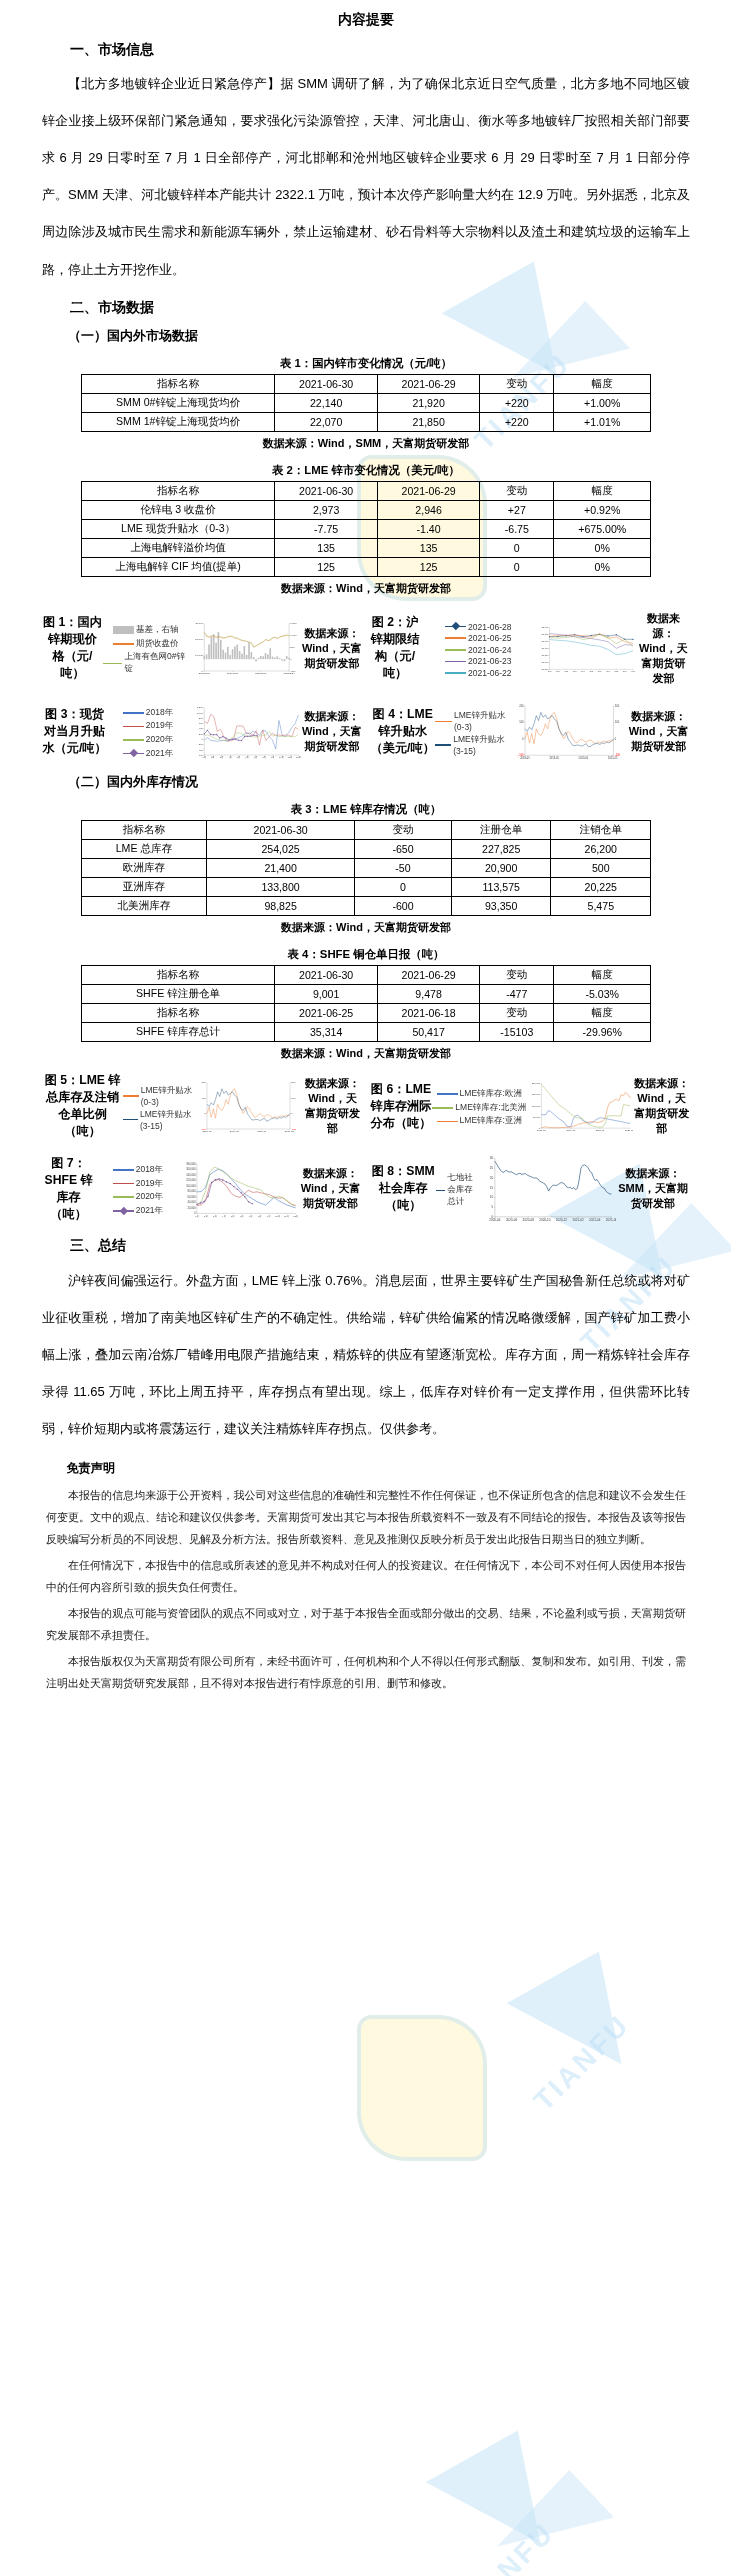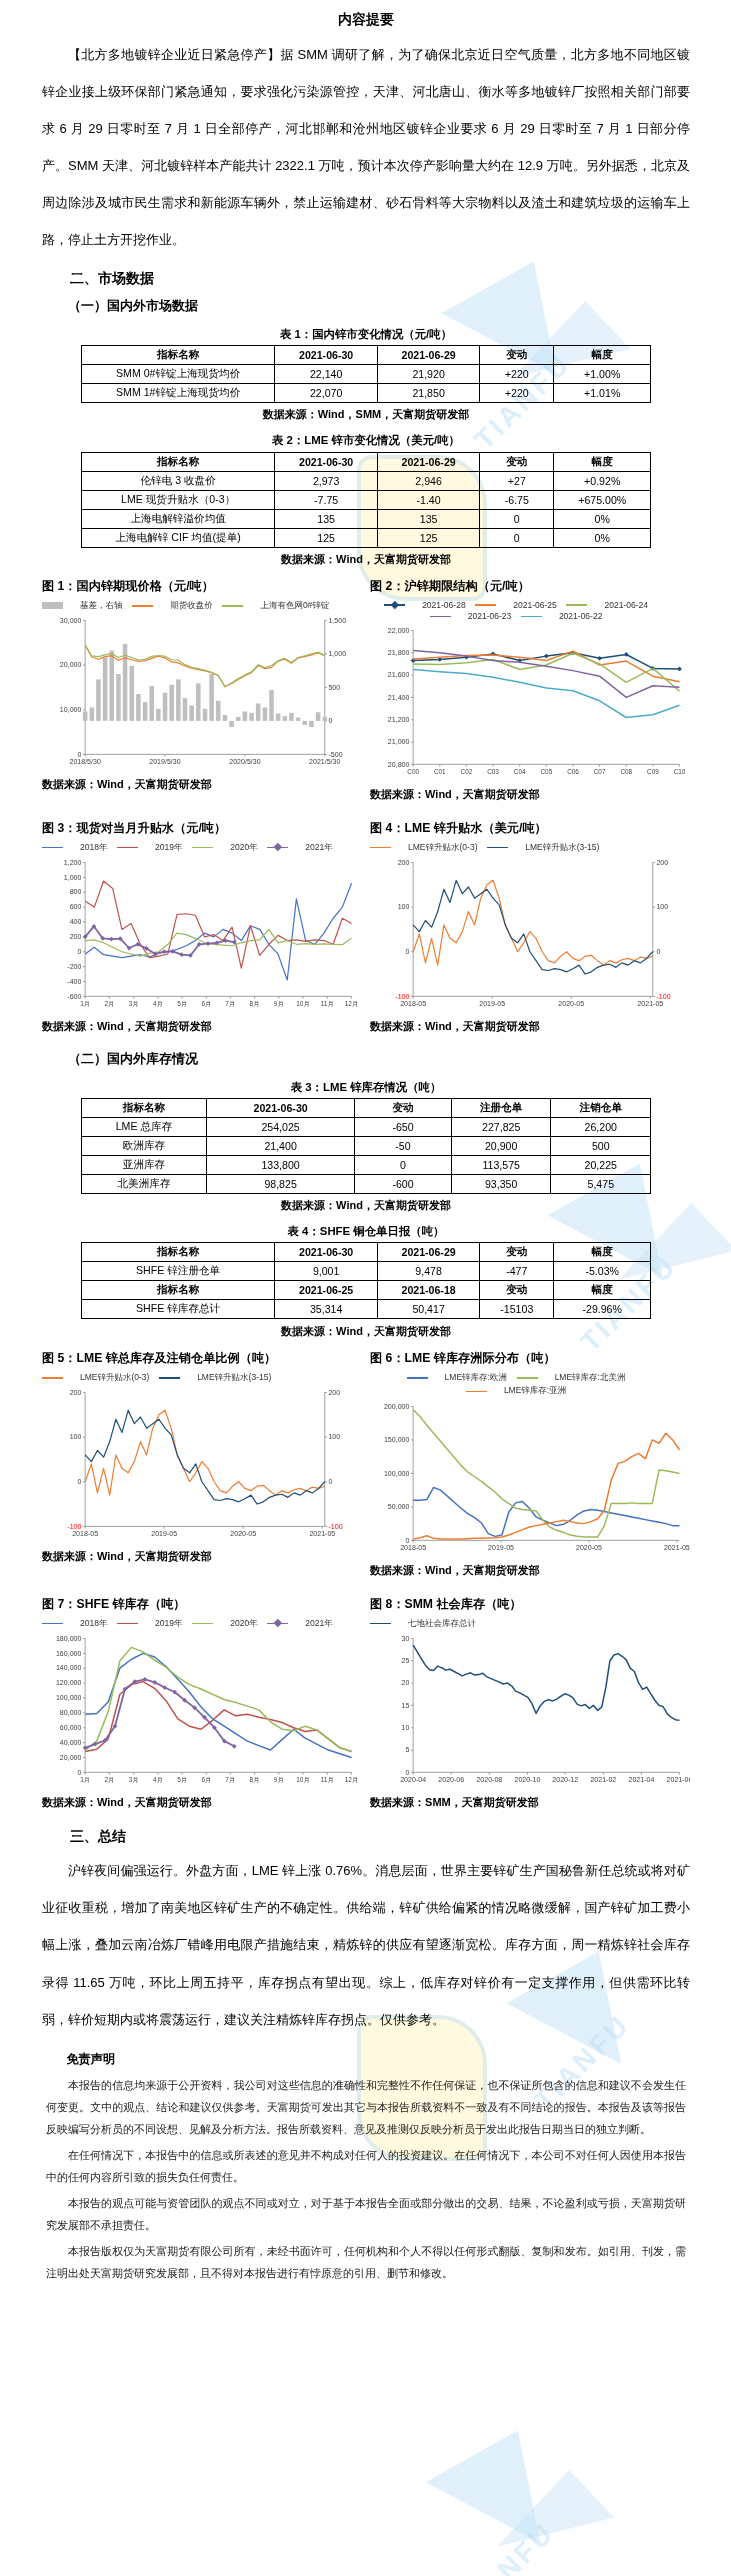--- a/index.html
+++ b/index.html
@@ -19,29 +19,29 @@
   
   .doc-title{text-align:center;font-size:14px;font-weight:bold;padding-top:6.5px;}
   .para{font-size:13px;line-height:2.85;text-align:justify;text-indent:2em;margin:6.5px 0;}
   .h1{font-size:14px;font-weight:bold;text-indent:2em;margin:11.4px 0 4.9px 0;}
   .h2{font-size:13px;font-weight:bold;text-indent:2em;margin:9.7px 0 4.9px 0;}
   
   .tbl-title{text-align:center;font-size:11.4px;font-weight:bold;margin:11.4px 0 3.2px 0;}
   table.data{border-collapse:collapse;width:88%;margin:0 auto;table-layout:fixed;}
   table.data th,table.data td{border:0.8px solid #000;text-align:center;font-size:10.6px;padding:2px 2.4px;
        font-weight:500;overflow:hidden;white-space:nowrap;}
-  table.data th{font-weight:700;}
+  table.data th{font-weight:400;}
   .tbl-source{text-align:center;font-size:11px;font-weight:600;margin:4.1px 0 1.6px 0;}
   
   .fig-row{display:grid;grid-template-columns:1fr 1fr;column-gap:8.1px;margin-top:11.4px;}
-  .fig{display:flex;flex-direction:column;align-items:flex-start;}
+  .fig{display:flex;flex-direction:row;align-items:center;}
   .fig-title{font-size:12.2px;font-weight:bold;text-align:center;margin-bottom:3.2px;}
   .fig-legend{display:flex;flex-wrap:wrap;justify-content:center;column-gap:9.7px;row-gap:1.6px;
               font-size:8.5px;color:#333;max-width:292px;margin:1.6px 0;}
-  .lg-item{display:inline-flex;align-items:center;gap:17px;}
+  .lg-item{display:inline-flex;align-items:center;gap:2px;}
   .sw-line{display:inline-block;width:21px;height:1.6px;position:relative;}
   .sw-d{position:absolute;left:8.1px;top:-2.4px;width:5.7px;height:5.7px;transform:rotate(45deg);display:inline-block;}
   .sw-rect{display:inline-block;width:21px;height:7.3px;}
   .fig-svg{width:100%;max-width:349px;height:auto;}
   .fig-source{font-size:11px;font-weight:600;text-align:center;margin:3.2px 0 6.5px 0;}
   
   .disc-h{font-size:12.2px;font-weight:bold;text-indent:2em;margin:13px 0 6.5px 0;}
   .disc{font-size:11px;line-height:2;text-align:justify;text-indent:2em;color:#1a1a1a;margin:4px;}
 </style>
 </head>
@@ -71,20 +71,21 @@
     </div>
   <div class="wm" style="top:2429px;left:439px;">
       <div class="tri1"></div>
       <div class="tri2"></div>
       <div class="txt">TIANFU</div>
     </div>
 
   <div class="content">
     <div class="doc-title">内容提要</div>
 
+    <div class="h1">一、市场信息</div>
     <p class="para">【北方多地镀锌企业近日紧急停产】据 SMM 调研了解，为了确保北京近日空气质量，北方多地不同地区镀锌企业接上级环保部门紧急通知，要求强化污染源管控，天津、河北唐山、衡水等多地镀锌厂按照相关部门部要求 6 月 29 日零时至 7 月 1 日全部停产，河北邯郸和沧州地区镀锌企业要求 6 月 29 日零时至 7 月 1 日部分停产。SMM 天津、河北镀锌样本产能共计 2322.1 万吨，预计本次停产影响量大约在 12.9 万吨。另外据悉，北京及周边除涉及城市民生需求和新能源车辆外，禁止运输建材、砂石骨料等大宗物料以及渣土和建筑垃圾的运输车上路，停止土方开挖作业。</p>
 
     <div class="h1">二、市场数据</div>
     <div class="h2">（一）国内外市场数据</div>
 
     <div class="tbl-title">表 1：国内锌市变化情况（元/吨）</div>
     <table class="data">
         <colgroup>
           <col style="width:34%">
           <col style="width:18%">

